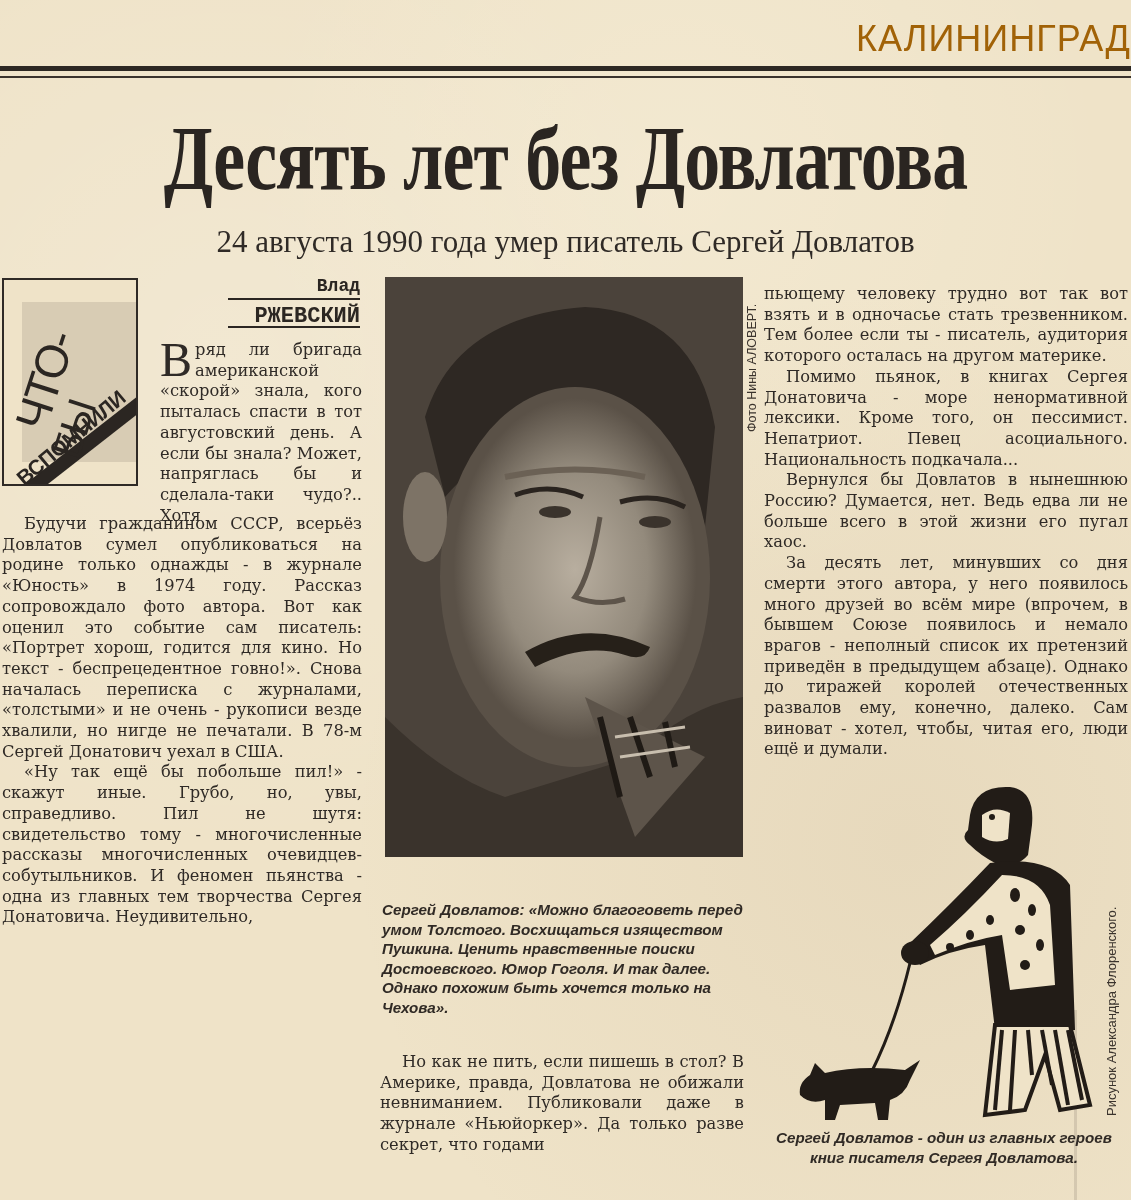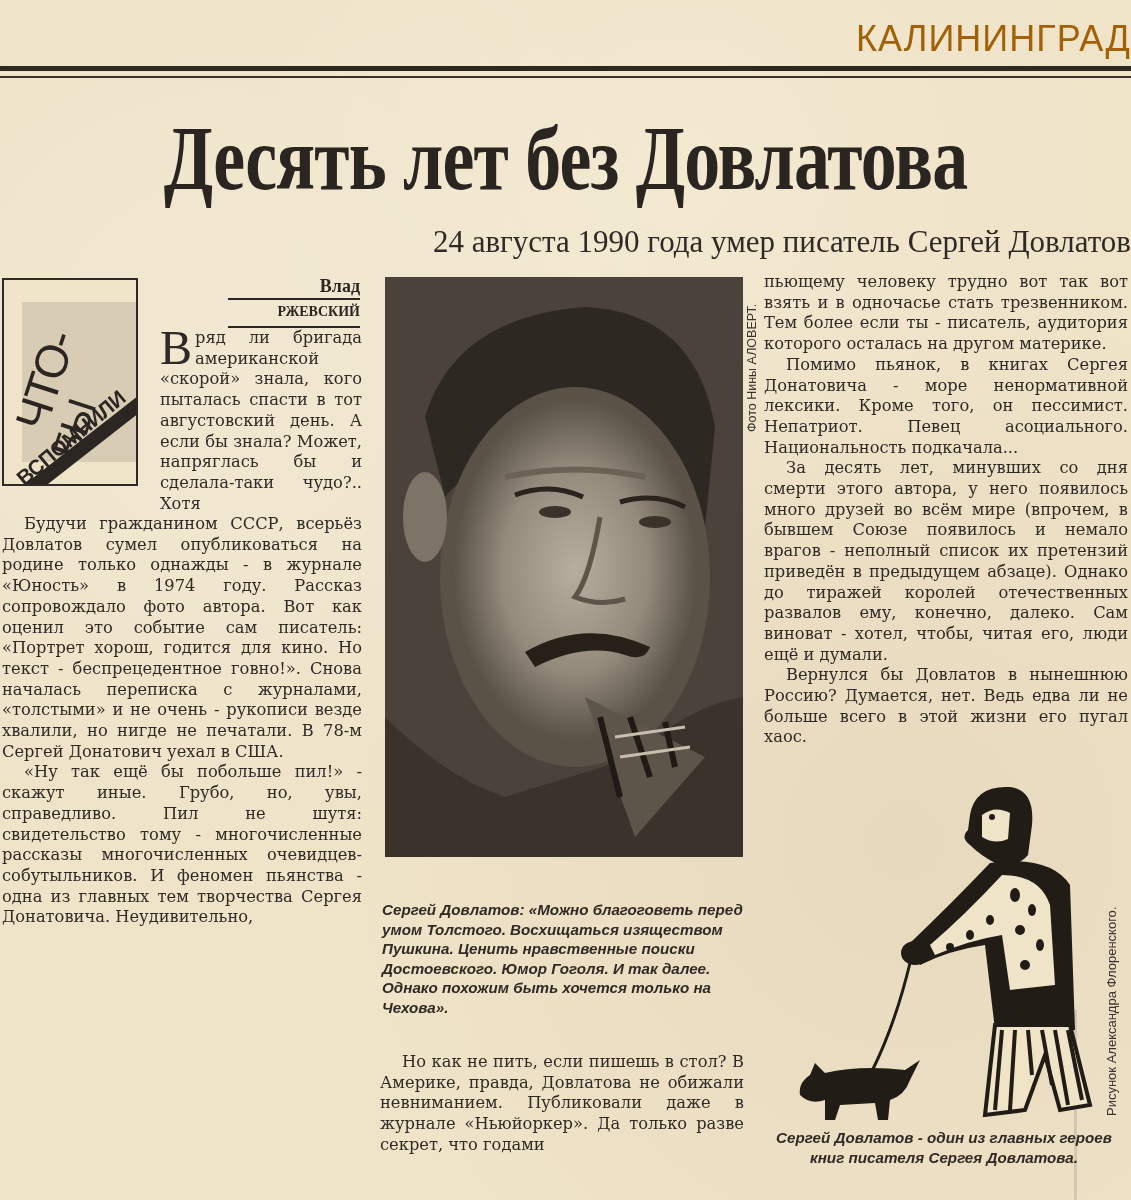--- a/index.html
+++ b/index.html
@@ -29,21 +29,21 @@
   .rule-thin { position: absolute; left: 0; right: 0; top: 76px; height: 2px; background: #3a332d; }
 
   .headline {
     position: absolute; top: 108px; left: 0; width: 1131px; text-align: center;
     font-family: "Liberation Serif", serif; font-weight: bold;
     font-size: 92px; line-height: 100px; color: #2a2521;
     transform: scaleX(0.78); transform-origin: 50% 50%;
     letter-spacing: -1px;
   }
   .subhead {
-    position: absolute; top: 224px; left: 0; width: 1131px; text-align: right;
+    position: absolute; top: 224px; left: 0; width: 1131px; text-align: center;
     font-family: "Liberation Serif", serif; font-size: 31px; color: #2f2a26;
   }
 
   
   .rubric {
     position: absolute; left: 2px; top: 278px; width: 136px; height: 208px;
     border: 2px solid #2f2a26; background: #efe3c8; overflow: hidden;
   }
   .rubric .shade { position: absolute; left: 18px; top: 22px; width: 120px; height: 160px; background: #d8ccb4; }
   .rubric .stripe { position: absolute; left: -30px; top: 160px; width: 220px; height: 14px; background: #2b2622; transform: rotate(-38deg); }
@@ -55,34 +55,34 @@
   .rubric .w1 { left: 0px; top: 140px; }
   .rubric .w2 { left: 40px; top: 170px; font-size: 40px; }
   .rubric .w3 {
     position: absolute; left: 8px; top: 192px; font-family: "Liberation Sans", sans-serif;
     font-weight: bold; font-size: 21px; color: #2b2622; transform: rotate(-40deg);
     transform-origin: left top; letter-spacing: -0.5px;
   }
 
   .byline {
     position: absolute; left: 200px; width: 160px; text-align: right;
-    font-family: Liberation Serif, serif; font-weight: bold; color: #2b2622;
+    font-family: Liberation Mono, monospace; font-weight: bold; color: #2b2622;
   }
   .byline.first { top: 276px; font-size: 18px; }
-  .byline.last { top: 304px; font-size: 14px; }
+  .byline.last { top: 304px; font-size: 22px; }
   .byline-rule { position: absolute; left: 228px; width: 132px; height: 2px; background: #2b2622; }
 
   .col {
     position: absolute;
     font-family: "DejaVu Serif", serif;
     font-size: 16.3px; line-height: 20.7px; color: #2f2a26;
     text-align: justify; hyphens: manual;
   }
   .col p { text-indent: 22px; }
-  .col p.noindent { text-indent: 0; }
+  .col p.noindent { text-indent: 0; margin-top: 12px; }
   .dropcap {
     float: left; font-size: 48px; line-height: 36px; margin: 2px 3px 0 0;
     font-family: "Liberation Serif", serif;
   }
 
   .col-left-top { left: 160px; top: 328px; width: 202px; }
   .col-left { left: 2px; top: 514px; width: 360px; }
   .col-mid { left: 380px; top: 1052px; width: 364px; }
   .col-right { left: 764px; top: 272px; width: 364px; }
 
@@ -182,22 +182,22 @@
 <div class="ghost-text"></div>
 <div class="col-sep"></div>
 
 <div class="col col-mid">
   <p>Но как не пить, если пишешь в стол? В Америке, правда, Довлатова не обижали невниманием. Публиковали даже в журнале «Ньюйоркер». Да только разве секрет, что годами</p>
 </div>
 
 <div class="col col-right">
   <p class="noindent">пьющему человеку трудно вот так вот взять и в одночасье стать трезвенником. Тем более если ты - писатель, аудитория которого осталась на другом материке.</p>
   <p>Помимо пьянок, в книгах Сергея Донатовича - море ненормативной лексики. Кроме того, он пессимист. Непатриот. Певец асоциального. Национальность подкачала...</p>
+  <p>Вернулся бы Довлатов в нынешнюю Россию? Думается, нет. Ведь едва ли не больше всего в этой жизни его пугал хаос.</p>
   <p>За десять лет, минувших со дня смерти этого автора, у него появилось много друзей во всём мире (впрочем, в бывшем Союзе появилось и немало врагов - неполный список их претензий приведён в предыдущем абзаце). Однако до тиражей королей отечественных развалов ему, конечно, далеко. Сам виноват - хотел, чтобы, читая его, люди ещё и думали.</p>
-  <p>Вернулся бы Довлатов в нынешнюю Россию? Думается, нет. Ведь едва ли не больше всего в этой жизни его пугал хаос.</p>
 </div>
 
 <div class="drawing">
   <svg viewBox="0 0 330 345">
 
     <path d="M200 40 Q205 10 240 12 Q265 15 262 50 L258 80 Q245 95 225 88 Q210 80 200 70 Q190 62 198 55 Z" fill="#221c17"></path>
     <path d="M212 40 Q225 30 240 38 L238 64 Q225 70 212 62 Z" fill="#efe3c8"></path>
     <circle cx="222" cy="42" r="3" fill="#221c17"></circle>
 
     <path d="M220 88 Q280 80 300 110 L305 255 L225 255 L215 170 Q180 175 150 190 L140 168 Q180 130 220 88 Z" fill="#221c17"></path>

